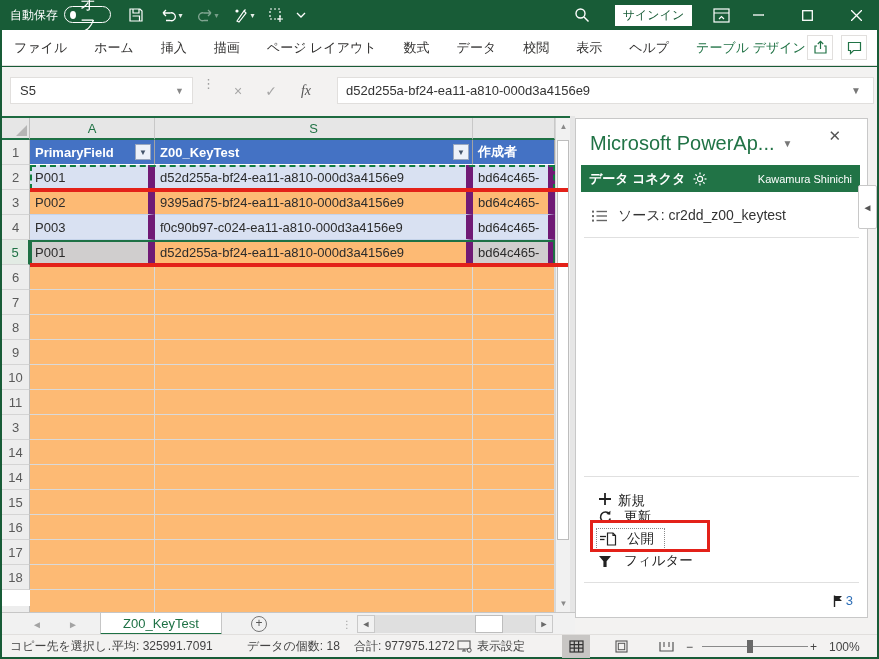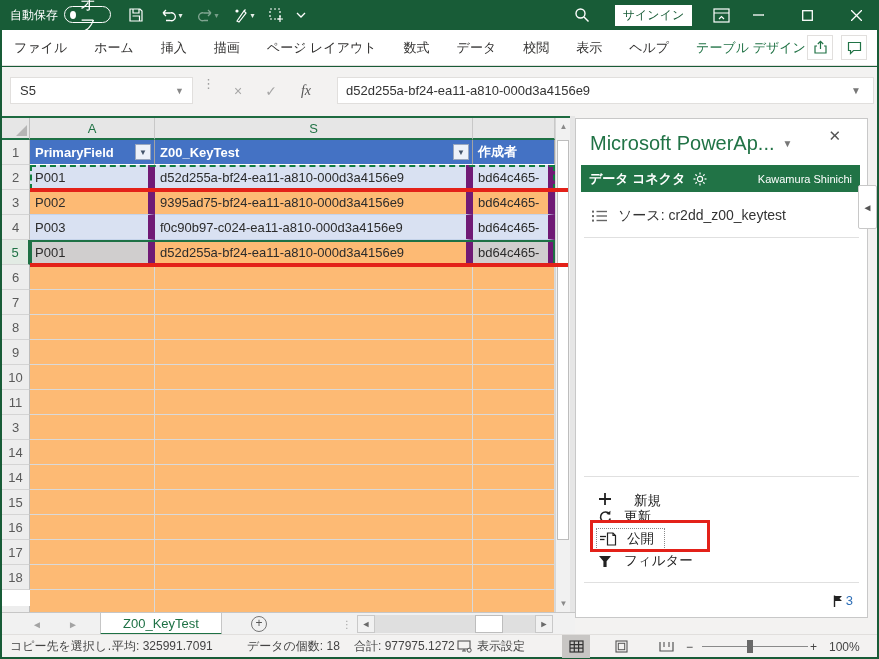--- a/index.html
+++ b/index.html
@@ -411,21 +411,21 @@
               <rect x="0" y="5.1" width="2" height="2"></rect>
               <rect x="0" y="9.6" width="2" height="2"></rect>
             </g>
           </svg>
         <span>ソース: cr2dd_z00_keytest</span>
       </div>
       <div class="pdivider" style="top:118px"></div>
       <div class="pdivider" style="top:357px"></div>
       <div id="panel-actions">
           <div class="paction" style="top: 365px;">
-            <span class="" style="display: flex; gap: 20px; margin-top: 12px;">
+            <span class="" style="display: flex; gap: 4px; margin-top: 12px;">
               <span class="ic">
                 <svg width="14" height="14" viewBox="0 0 14 14">
                   <path d="M7 1 V13 M1 7 H13" stroke="#222" stroke-width="1.8"></path>
                 </svg>
               </span>
               <span>新規</span>
             </span>
           </div>
           <div class="paction" style="top: 387px;">
             <span class="" style="display: flex; align-items: center; gap: 10px;">

